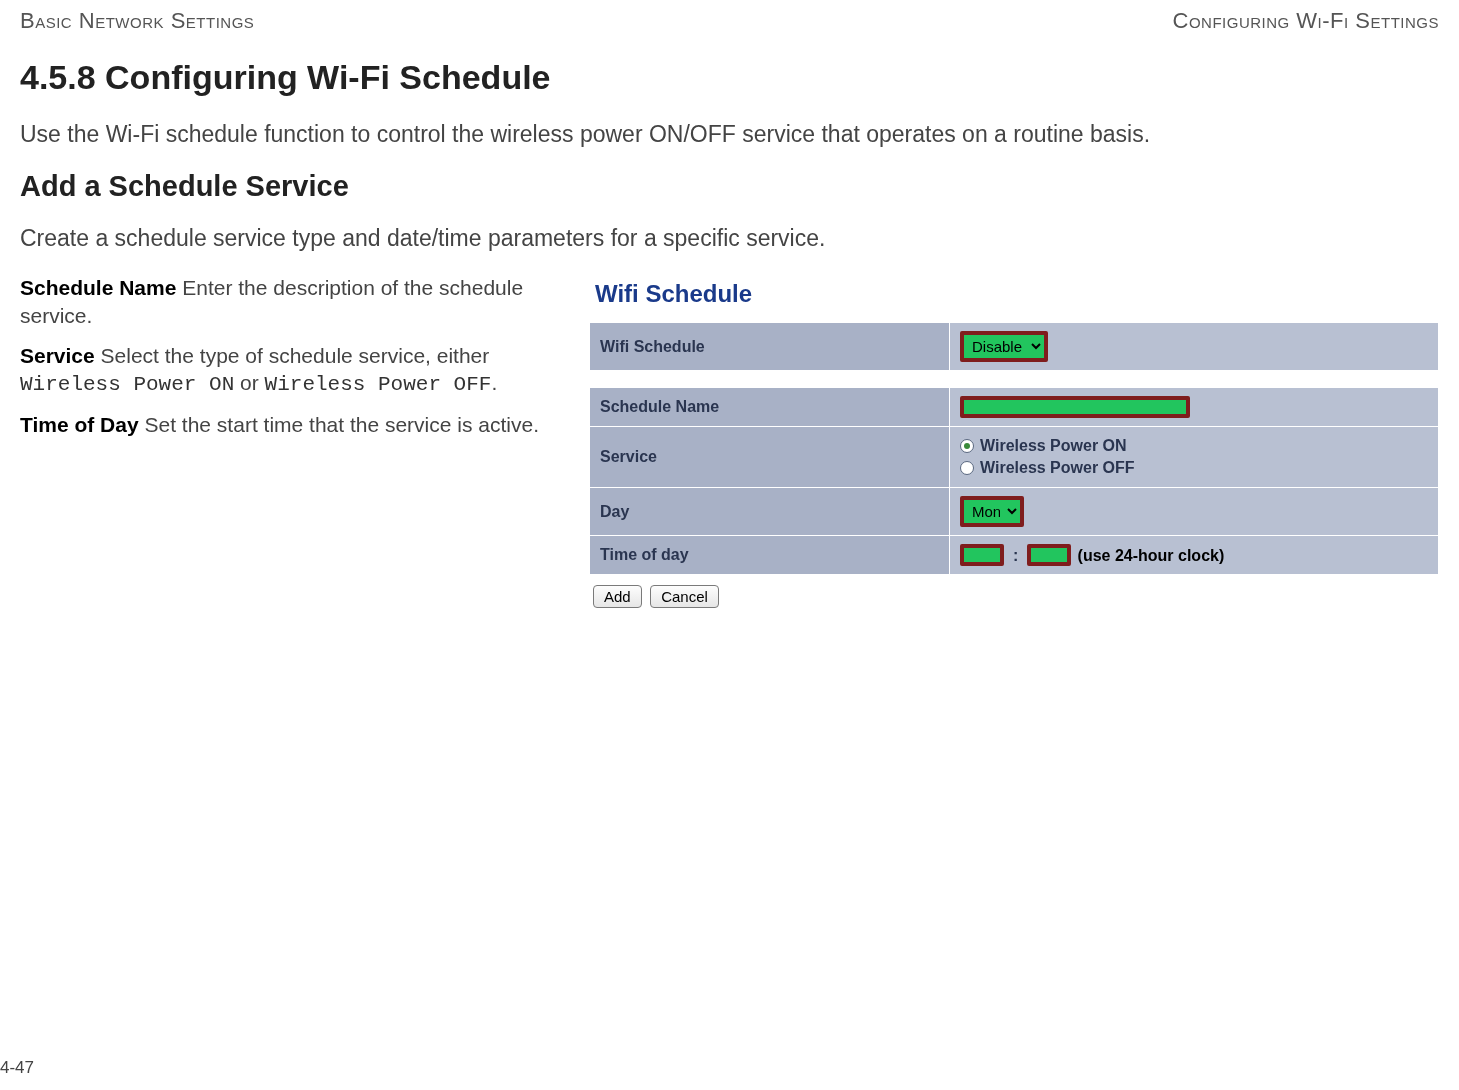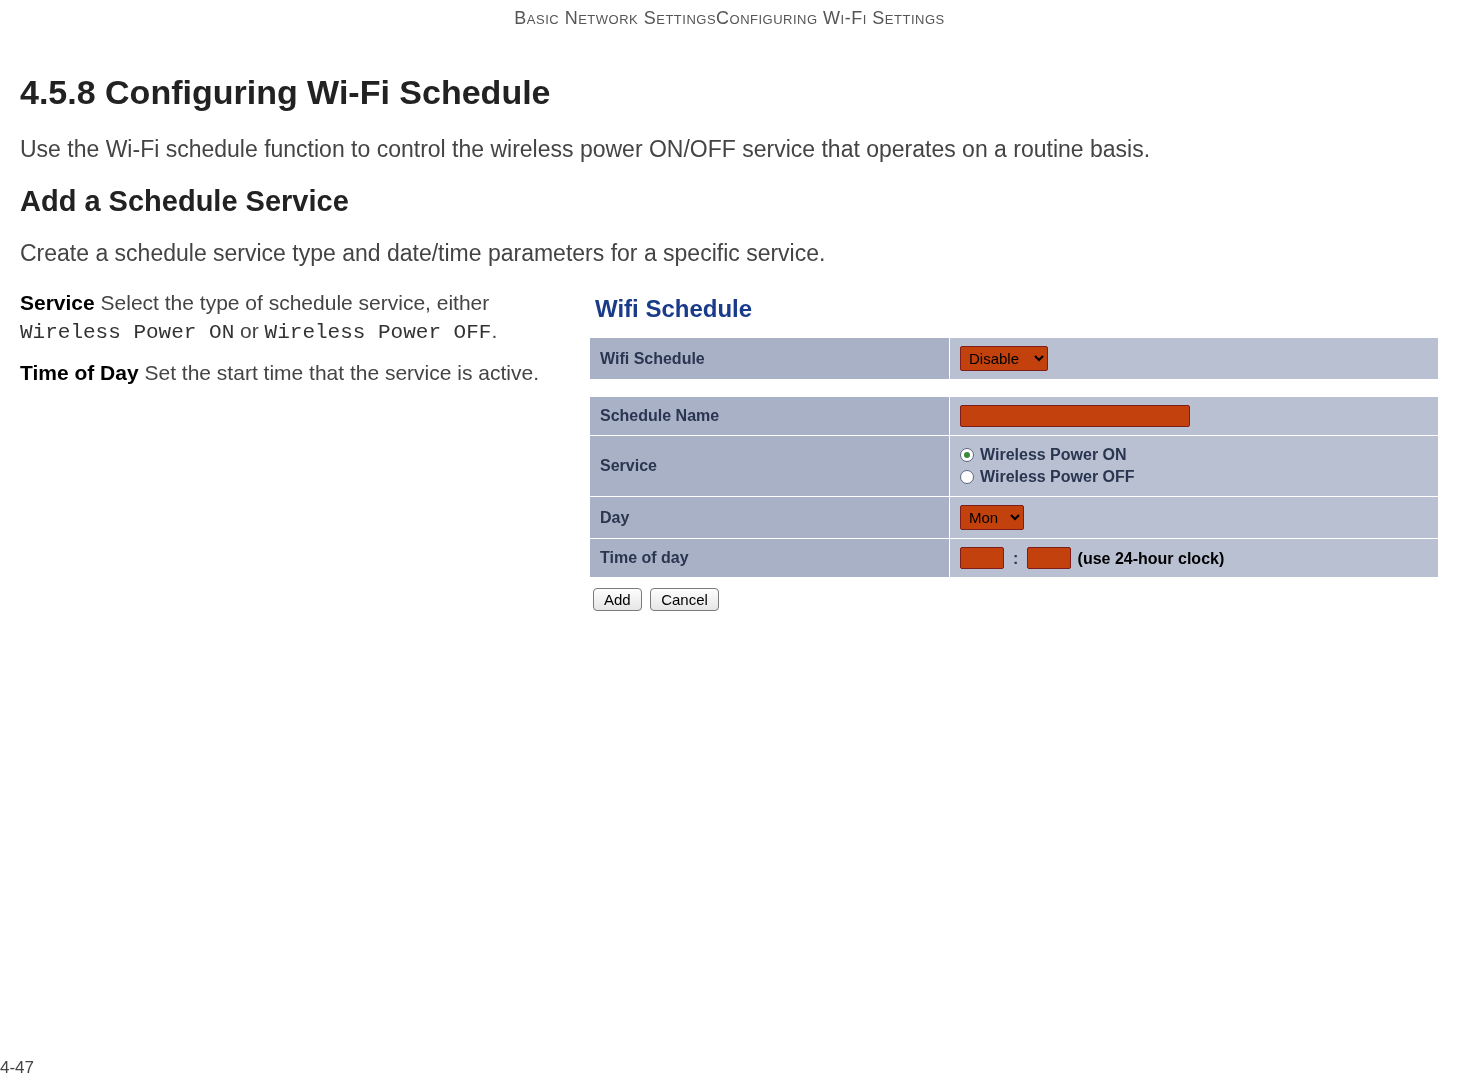--- a/index.html
+++ b/index.html
@@ -7,26 +7,26 @@
       width: 1459px;
       height: 1090px;
       background: #fff;
       font-family: Arial, Helvetica, sans-serif;
       color: #333;
       position: relative;
       padding: 8px 20px 40px 20px;
     }
     .header-row {
       display: flex;
-      justify-content: center;
+      justify-content: space-between;
       font-variant: small-caps;
-      font-size: 18px;
+      font-size: 22px;
       color: #555;
       letter-spacing: 0.5px;
-      margin-bottom: 44px;
+      margin-bottom: 24px;
     }
     h1.section-title {
       font-family: Verdana, Geneva, sans-serif;
       font-weight: bold;
       font-size: 34px;
       color: #222;
       margin-bottom: 22px;
     }
     p.body-text {
       font-size: 23px;
@@ -86,22 +86,22 @@
     }
     td.val {
       background: #b8c0d2;
       color: #2a3550;
       font-weight: bold;
     }
     .spacer-row td { height: 10px; padding:0; border:none; background:#fff; }
     select, input[type=text] {
       font-family: Arial, sans-serif;
       font-size: 15px;
-      border: 1px solid #7f1d1d;
-      background: #c2410c;
+      border: 4px solid #7f1d1d;
+      background: #22c55e;
       padding: 2px 4px;
       border-radius: 2px;
     }
     .sel-disable { width: 88px; }
     .txt-name { width: 230px; height: 22px; }
     .radio-row { display: flex; align-items: center; gap: 6px; color:#2a3550; font-weight:bold; padding: 2px 0;}
     .radio-dot {
       width: 14px; height: 14px; border-radius: 50%;
       border: 1px solid #5a6880; background:#fff; display:inline-flex;
       align-items:center; justify-content:center;
@@ -143,20 +143,23 @@
 
 <p class="body-text">Use the Wi-Fi schedule function to control the wireless power ON/OFF service that operates on a routine basis.</p>
 
 <h2 class="subsection-title">Add a Schedule Service</h2>
 
 <p class="body-text">Create a schedule service type and date/time parameters for a specific service.</p>
 
 <div class="two-col">
   <div class="left-col">
     <p>
+      <b>Schedule Name</b><span> Enter the description of the schedule service.</span>
+    </p>
+    <p>
       <b>Service</b><span> Select the type of schedule service, either </span><span class="mono">Wireless Power ON</span><span> or </span><span class="mono">Wireless Power OFF</span><span>.</span>
     </p>
     <p>
       <b>Time of Day</b><span> Set the start time that the service is active.</span>
     </p>
   </div>
 
   <div class="right-col">
     <div class="panel-title">Wifi Schedule</div>
 

